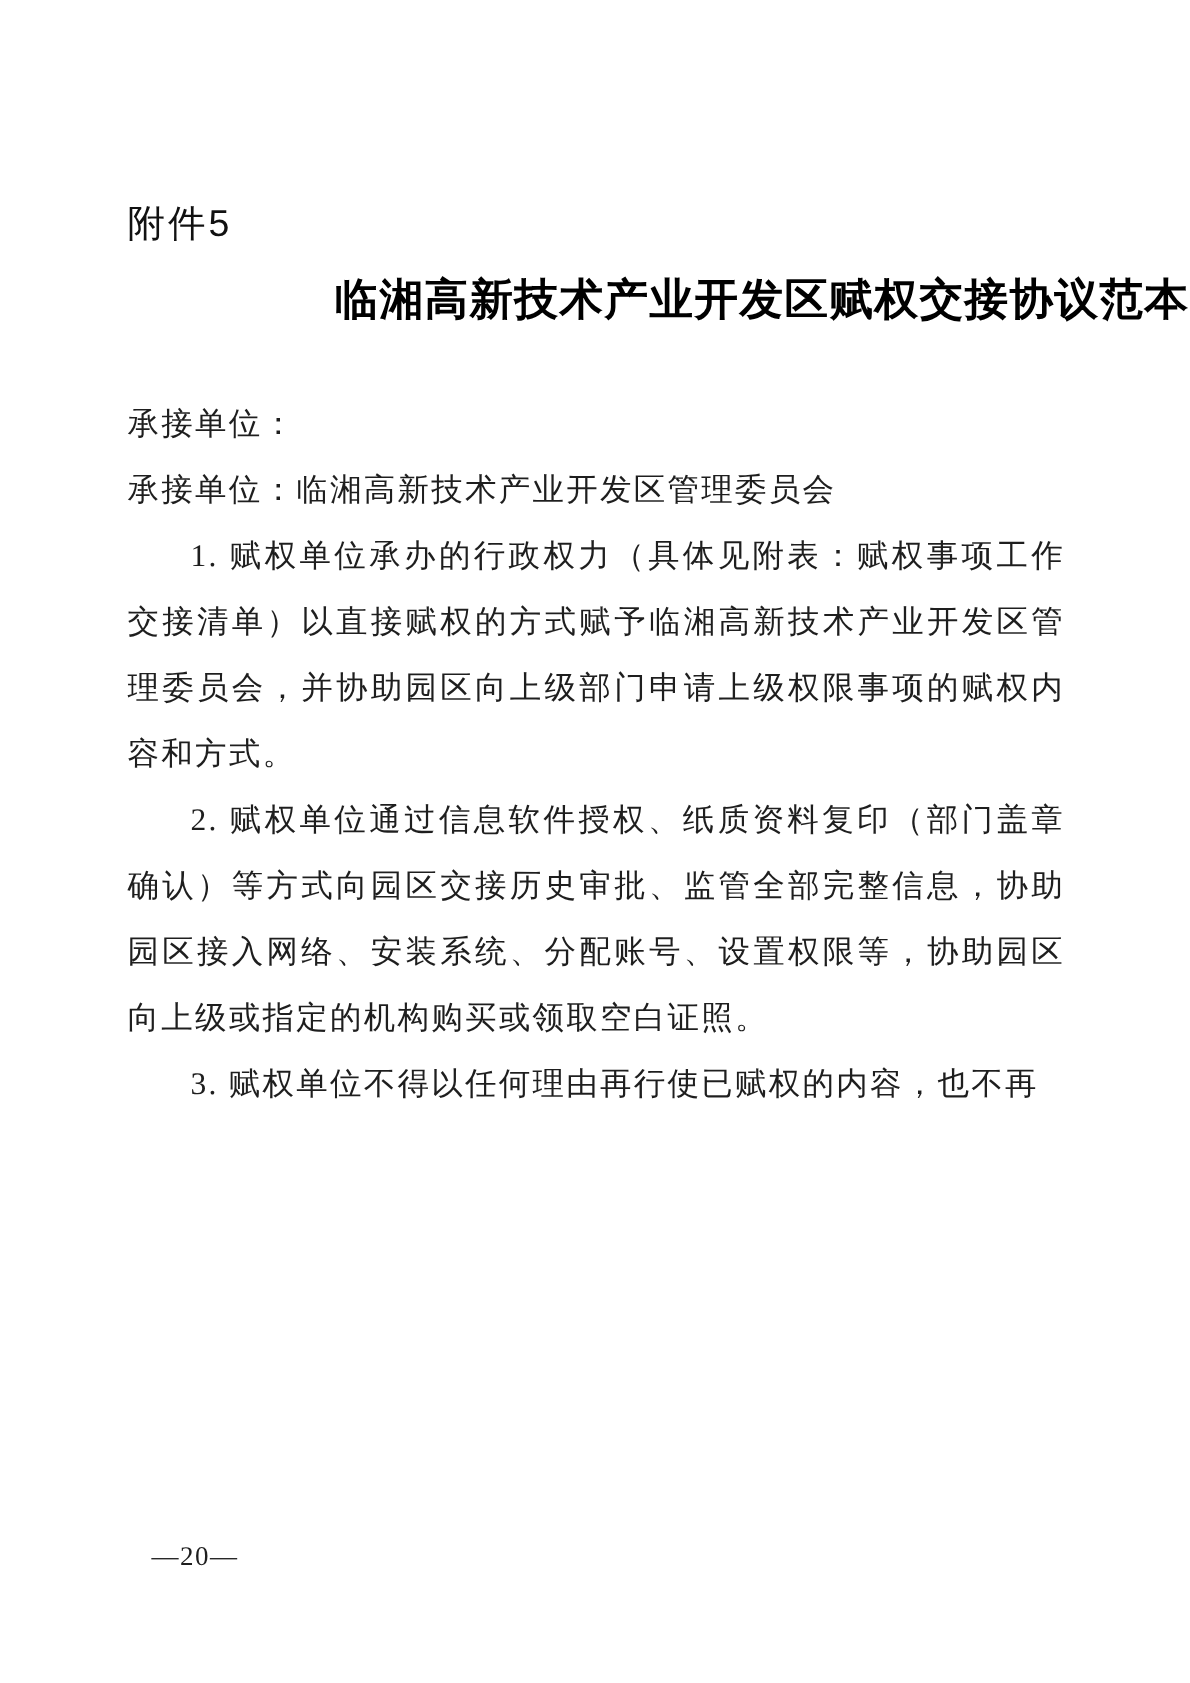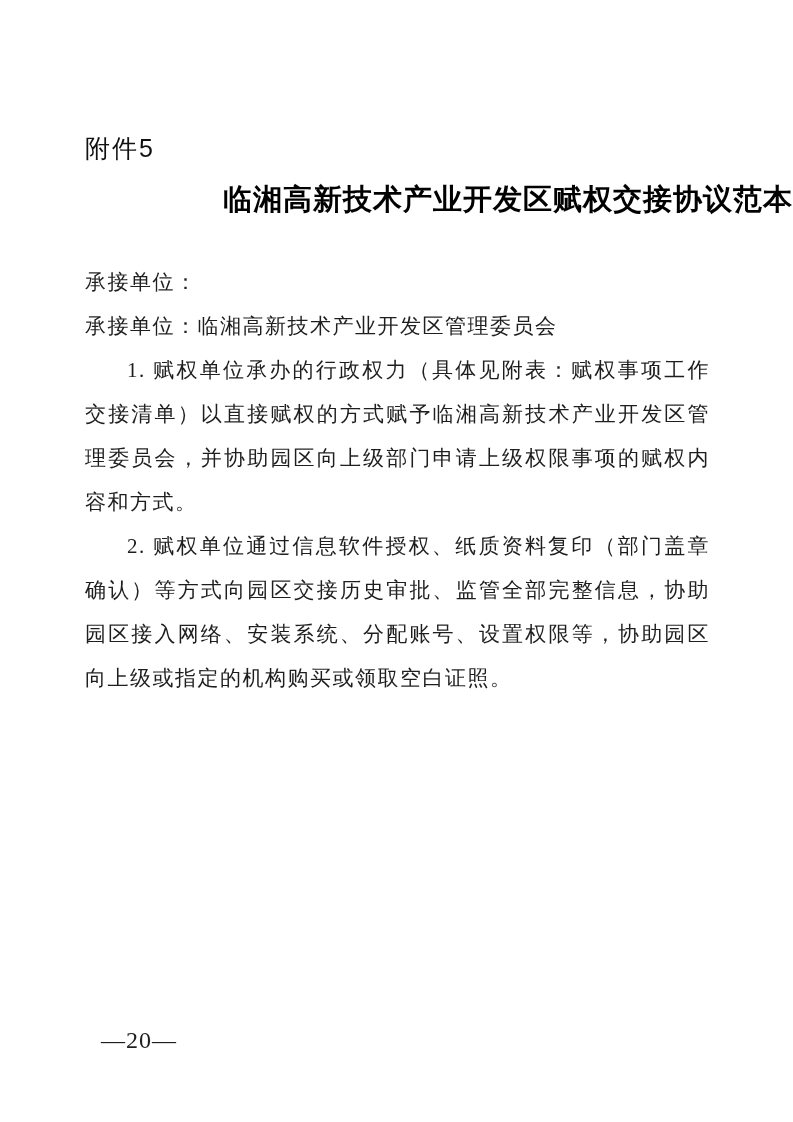--- a/index.html
+++ b/index.html
@@ -57,21 +57,21 @@
   .content p {
     margin: 0;
   }
   .para {
     text-indent: 2em;
   }
   .page-number {
     position: absolute;
     left: 101px;
     top: 1027px;
-    font-size: 24px;
+    font-size: 18px;
     letter-spacing: 1px;
     color: #1e1e1e;
   }
 </style>
 </head>
 <body>
 
 <div class="page">
 
   <div class="attachment-label">附件5</div>
@@ -82,18 +82,19 @@
 
     <p><span>承接单位：</span><span></span></p>
 
     <p><span>承接单位：</span><span>临湘高新技术产业开发区管理委员会</span></p>
 
 
     <p class="para">1. 赋权单位承办的行政权力（具体见附表：赋权事项工作交接清单）以直接赋权的方式赋予临湘高新技术产业开发区管理委员会，并协助园区向上级部门申请上级权限事项的赋权内容和方式。</p>
 
     <p class="para">2. 赋权单位通过信息软件授权、纸质资料复印（部门盖章确认）等方式向园区交接历史审批、监管全部完整信息，协助园区接入网络、安装系统、分配账号、设置权限等，协助园区向上级或指定的机构购买或领取空白证照。</p>
 
+    <p class="para">3. 赋权单位不得以任何理由再行使已赋权的内容，也不再</p>
 
   </div>
 
   <div class="page-number">—20—</div>
 
 </div>
 
 </body></html>

